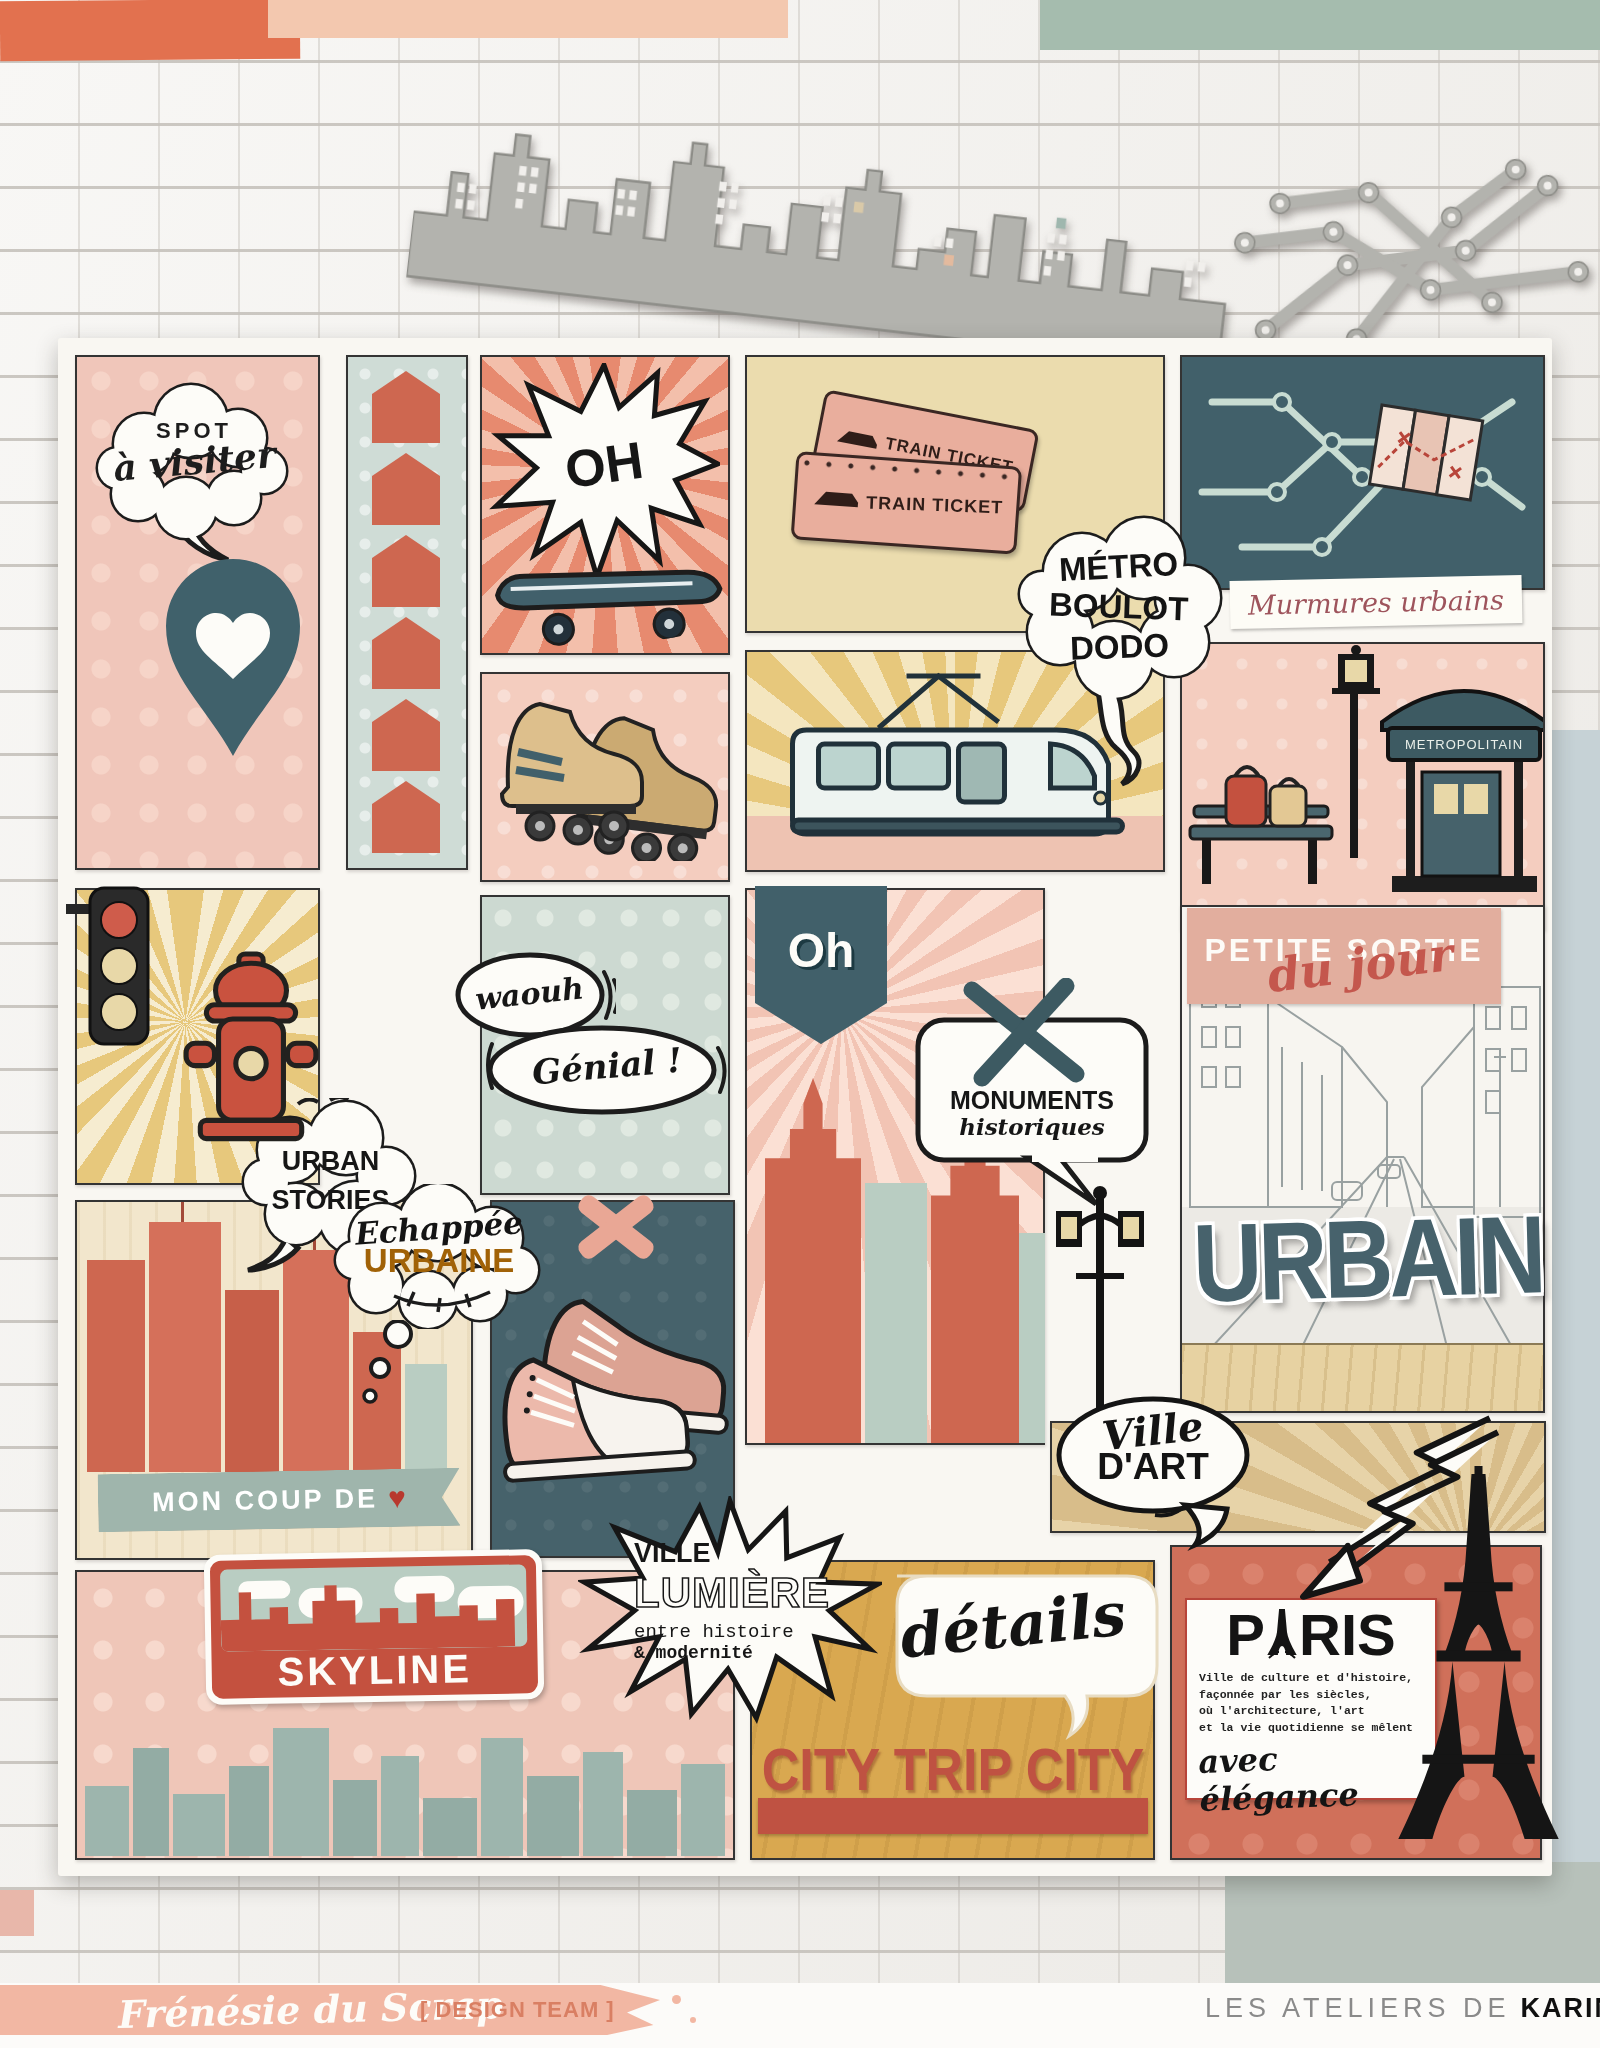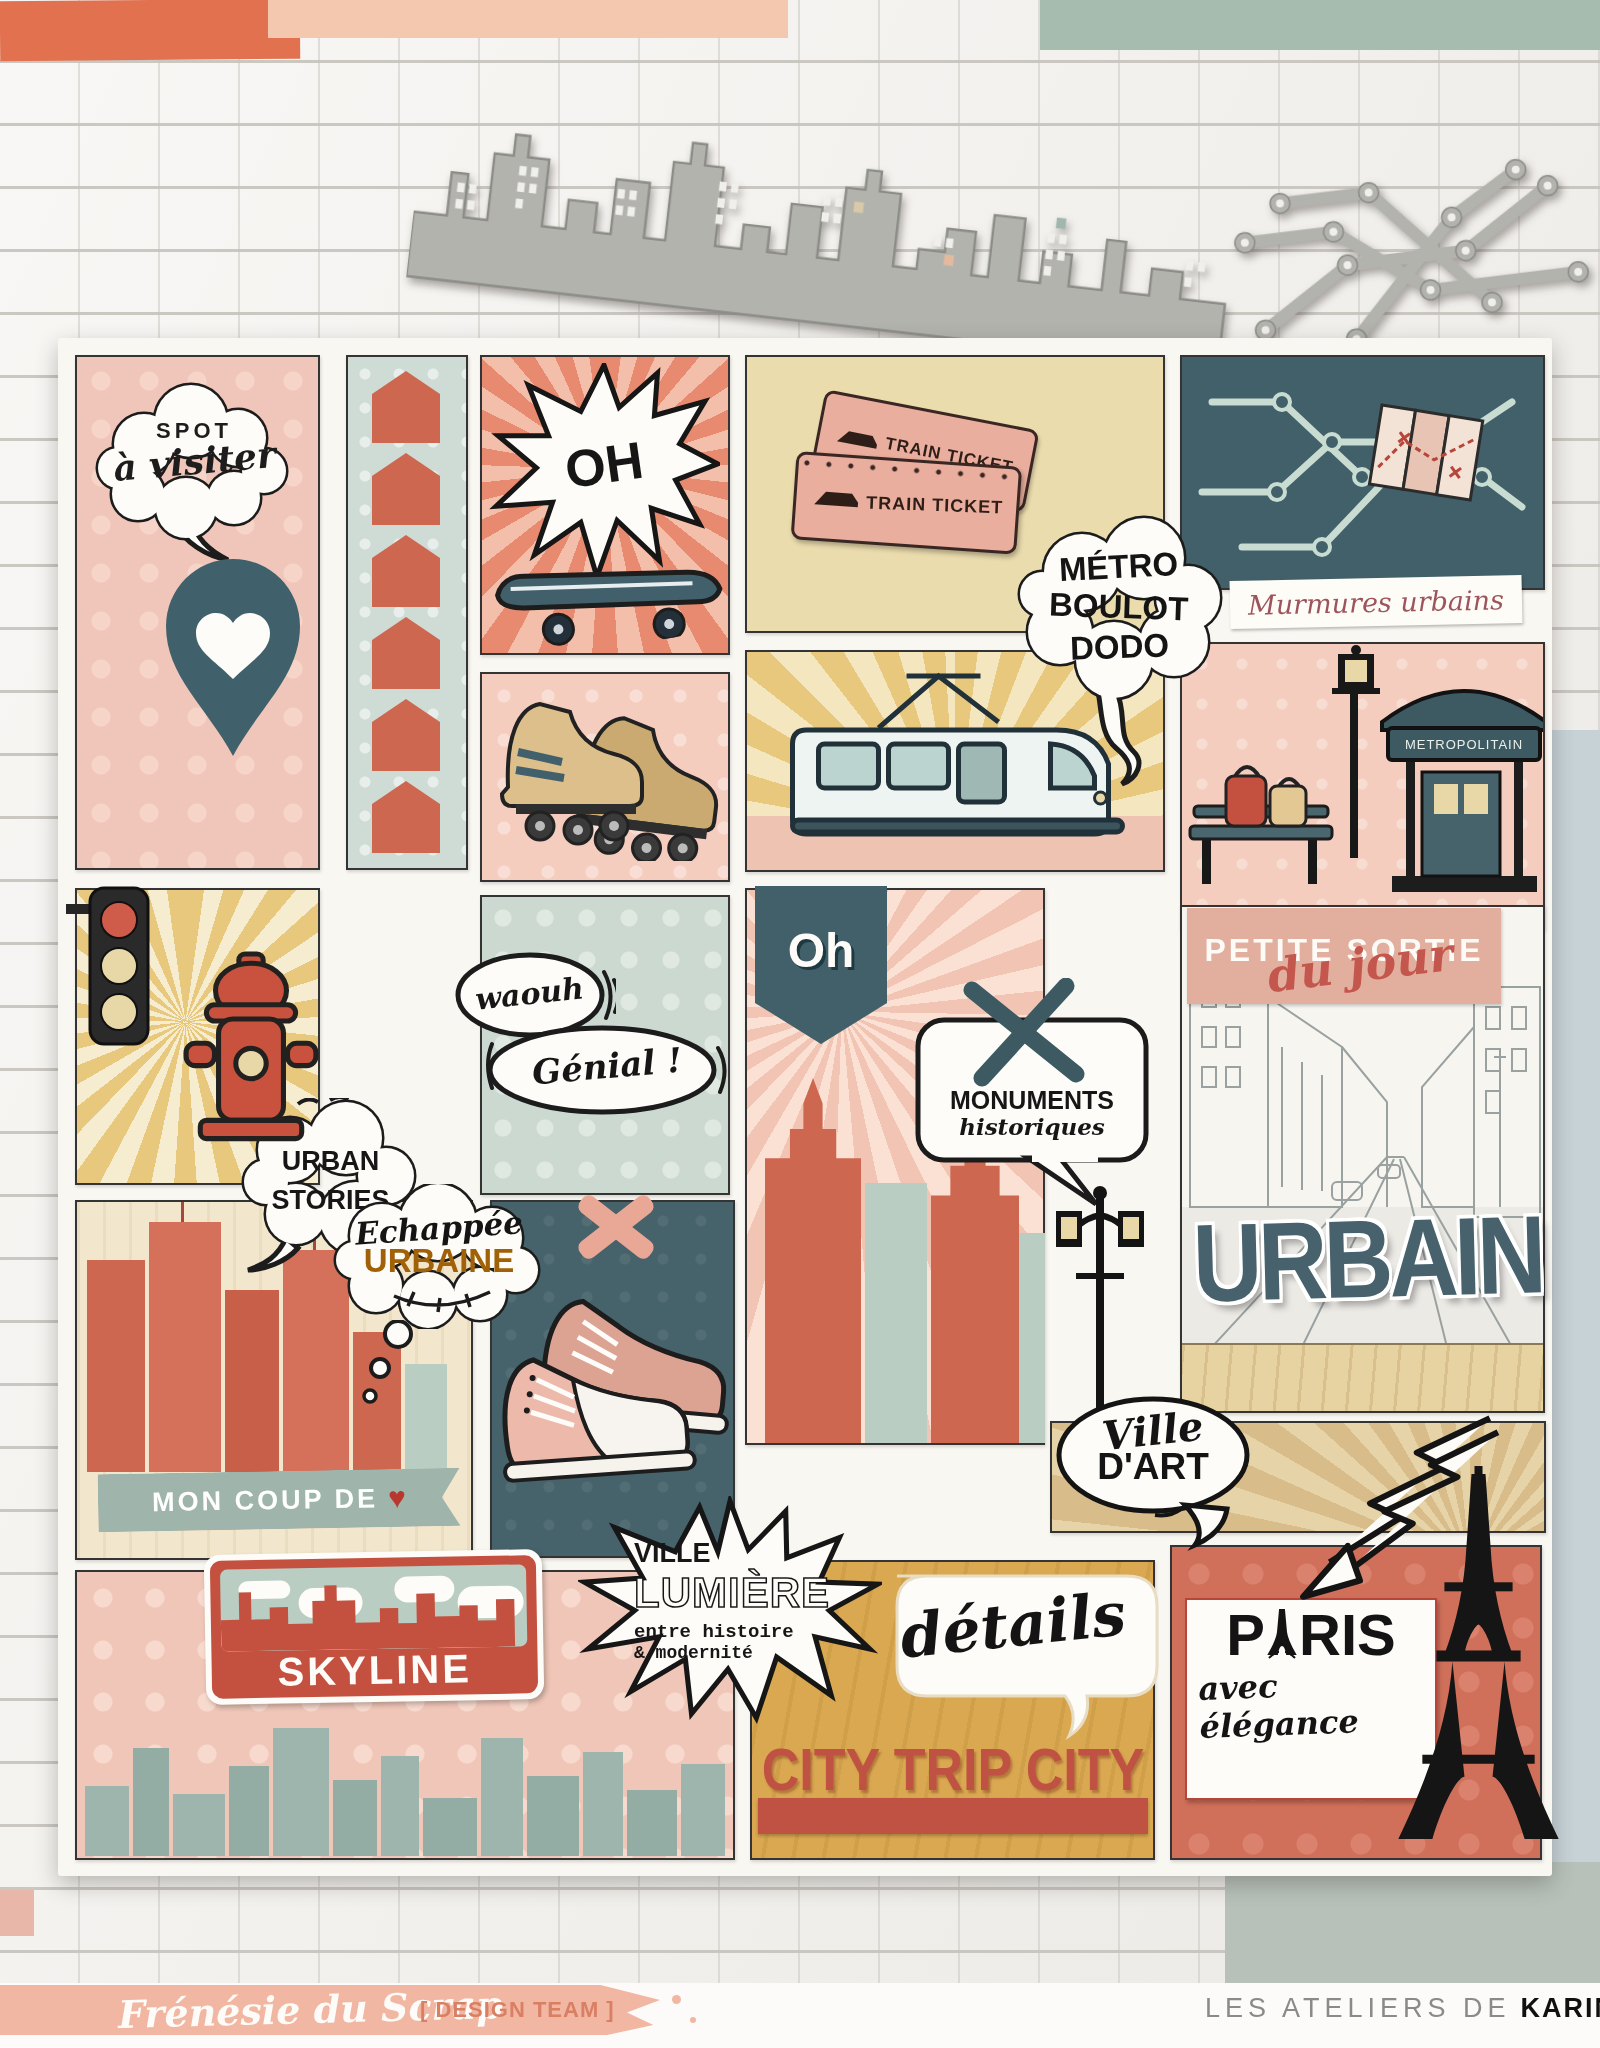--- a/index.html
+++ b/index.html
@@ -597,21 +597,21 @@
       </div>
     </div>
 
     <div class="a" style="left:520px;top:1158px;width:304px;height:230px;z-index:6;">
       <svg width="304" height="230" viewBox="0 0 300 225">
         <polygon points="150,4 168,52 205,14 206,60 258,40 238,84 296,86 248,112 288,150 234,138 250,196 196,158 176,218 148,170 112,214 106,160 52,192 80,138 10,150 56,112 6,84 64,80 36,30 96,54 120,10 138,54" fill="#fdfcf8" stroke="#161616" stroke-width="5"></polygon>
       </svg>
       <div class="a" style="left:56px;top:42px;width:200px;text-align:left;">
         <div style="font-weight:900;font-size:27px;color:#161616;">VILLE</div>
         <div class="ow" style="font-weight:900;font-size:42px;color:#6a6a6a;text-shadow:none;-webkit-text-stroke:1.5px #161616;color:#fdfcf8;letter-spacing:1px;">LUMIÈRE</div>
-        <div class="mono" style="font-weight:700;font-size:19px;color:#161616;margin-top:4px;">entre histoire</div>
+        <div class="mono" style="font-weight:400;font-size:19px;color:#161616;margin-top:4px;">entre histoire</div>
         <div class="mono" style="font-weight:700;font-size:18px;color:#161616;">&amp; modernité</div>
       </div>
     </div>
 
     <div class="a" style="left:838px;top:1238px;width:80px;height:84px;z-index:5;">
       <div style="position:absolute;left:0;top:32px;width:82px;height:18px;background:#3d5a62;border-radius:8px;transform:rotate(36deg);"></div>
       <div style="position:absolute;left:0;top:32px;width:82px;height:18px;background:#3d5a62;border-radius:8px;transform:rotate(-36deg);"></div>
     </div>
     <div class="a" style="left:805px;top:1230px;width:302px;height:180px;z-index:6;">
       <svg width="302" height="180" viewBox="0 0 302 180">
@@ -647,20 +647,26 @@
       </g>
     </svg>
 
     <div class="a" style="left:1127px;top:1260px;width:252px;height:202px;background:#fdfcf9;border:2px solid #b8453a;box-shadow:2px 3px 4px rgba(0,0,0,.25);padding:6px 12px;box-sizing:border-box;z-index:5;">
       <div style="display:flex;align-items:flex-end;justify-content:center;gap:2px;">
         <span style="font-size:58px;font-weight:900;color:#141414;line-height:1;">P</span>
         <svg width="30" height="56" viewBox="0 0 30 56">
             <path d="M13,2 h4 l2,22 c1,8 5,15 9,22 h-8 c-1,-6 -3,-9 -5,-9 c-2,0 -4,3 -5,9 h-8 c4,-7 8,-14 9,-22 z M2,50 q6,-6 10,-6 M28,50 q-6,-6 -10,-6" fill="#141414" stroke="#141414" stroke-width="2"></path>
           </svg>
         <span style="font-size:58px;font-weight:900;color:#141414;line-height:1;">RIS</span>
+      </div>
+      <div class="mono" style="margin-top:6px;font-size:11.5px;font-weight:700;color:#222;line-height:1.45;">
+        <div>Ville de culture et d'histoire,</div>
+        <div>façonnée par les siècles,</div>
+        <div>où l'architecture, l'art</div>
+        <div>et la vie quotidienne se mêlent</div>
       </div>
       <div class="script" style="font-size:32px;font-weight:bold;color:#141414;transform:rotate(-2deg);margin-top:2px;">avec élégance</div>
     </div>
 
     <svg class="a" style="left:1332px;top:1128px;width:176px;height:396px;z-index:6;" viewBox="0 0 175 395">
       <g fill="#151515">
         <rect x="84" y="0" width="8" height="10"></rect>
         <path d="M81,8 h14 l5,72 c2,40 10,76 22,108 h-20 c-3,-18 -12,-30 -14,-30 c-2,0 -11,12 -14,30 h-20 c12,-32 20,-68 22,-108 z"></path>
         <rect x="54" y="116" width="68" height="9"></rect>
         <rect x="46" y="184" width="84" height="11"></rect>

